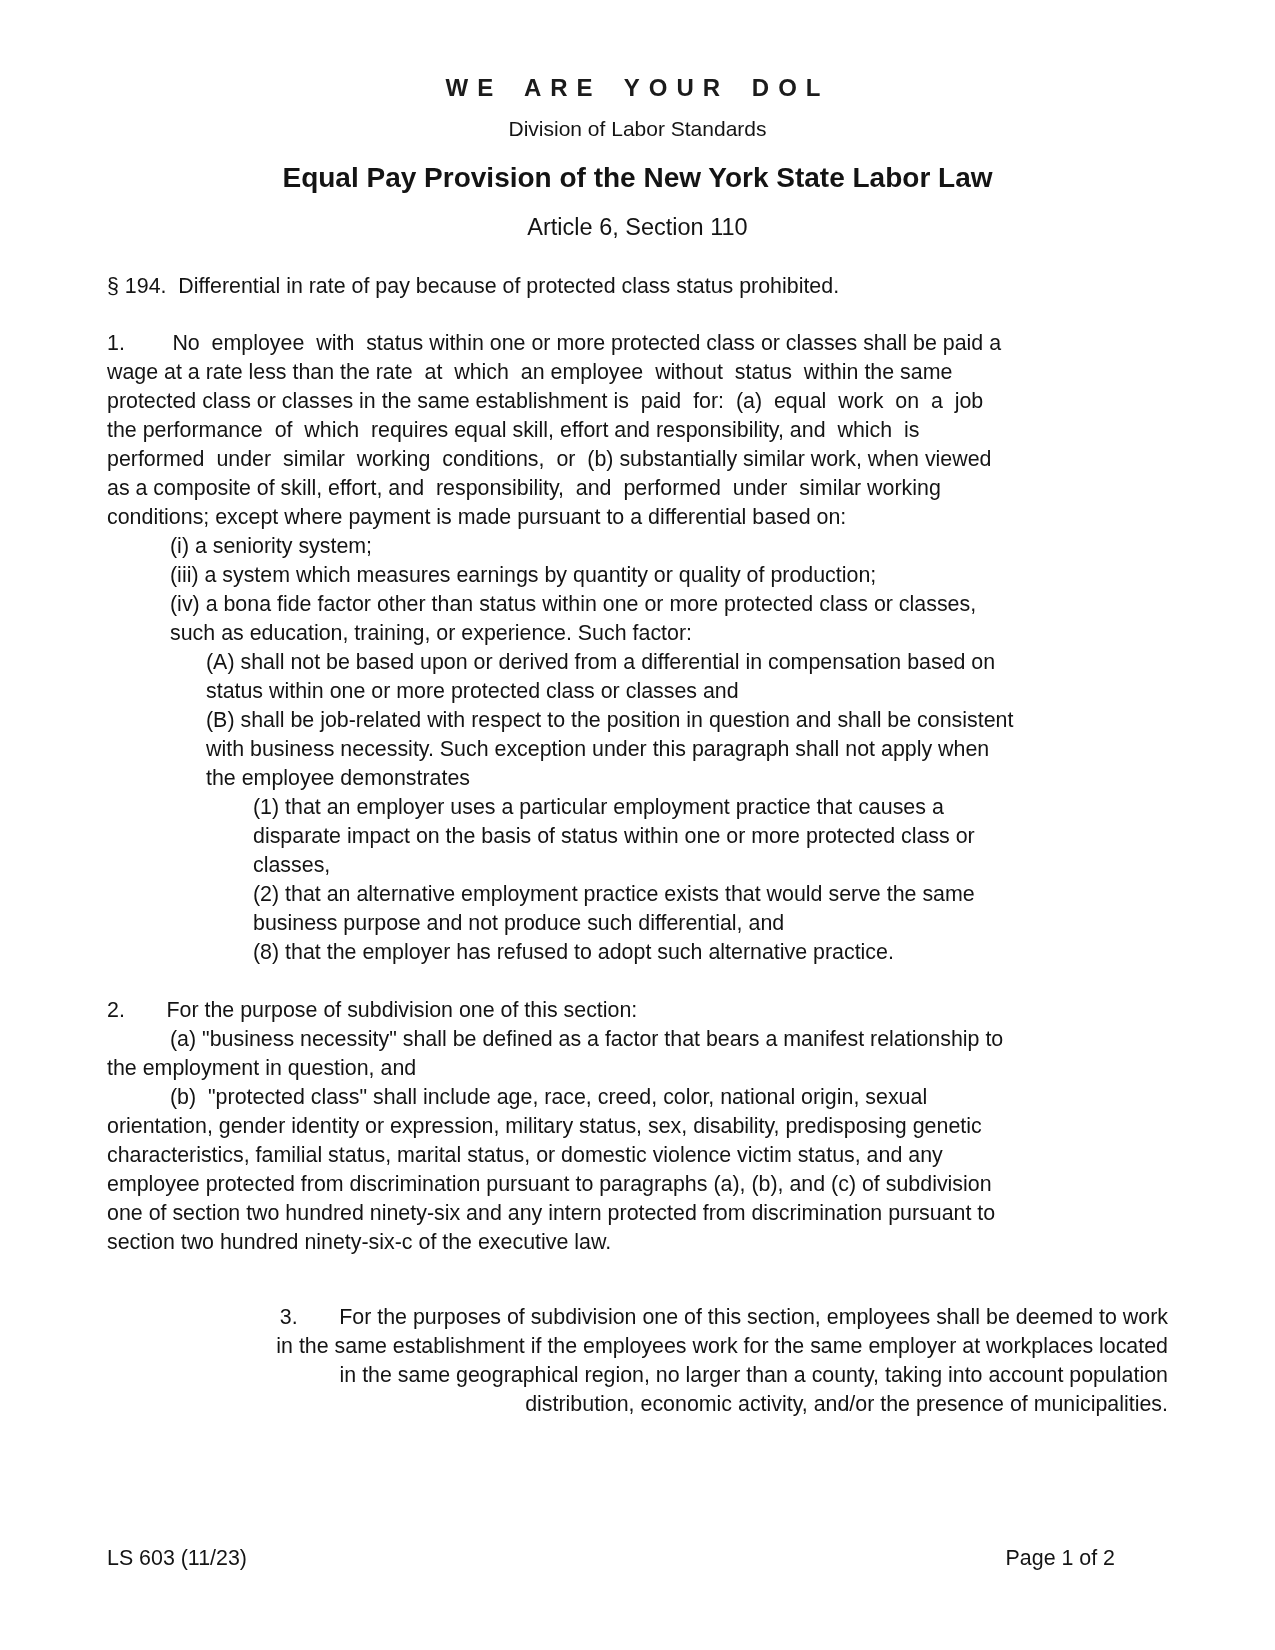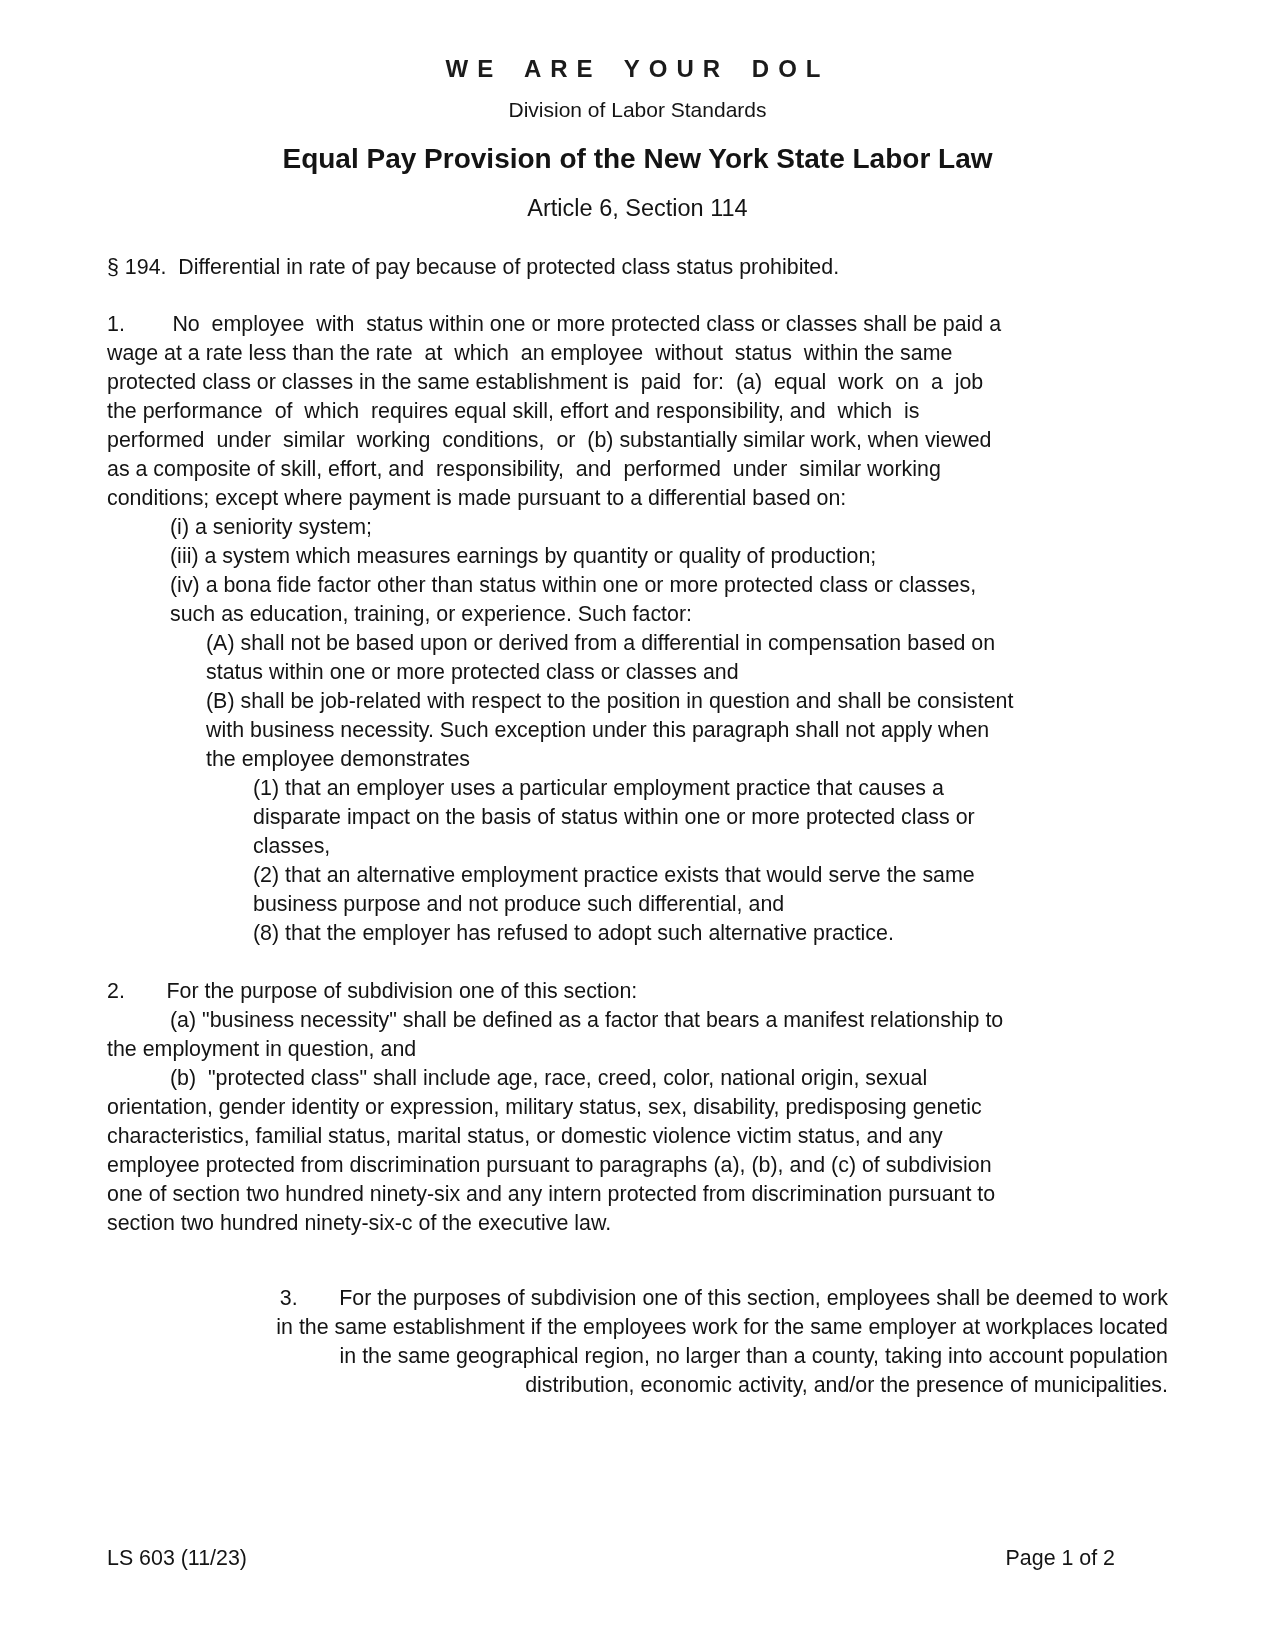--- a/index.html
+++ b/index.html
@@ -5,21 +5,21 @@
   html, body { margin: 0; padding: 0; background: #ffffff; }
   .page {
     position: relative;
     width: 1275px;
     height: 1650px;
     background: #ffffff;
     font-family: "Liberation Sans", sans-serif;
     color: #141414;
     overflow: hidden;
   }
-  .header { text-align: center; padding-top: 57px; }
+  .header { text-align: center; padding-top: 76px; }
   .tagline {
     font-size: 24px;
     font-weight: bold;
     letter-spacing: 9px;
     word-spacing: 7px;
     line-height: 24px;
     color: #1b1b1b;
     white-space: nowrap;
   }
   .logo-row {
@@ -86,21 +86,21 @@
 <body>
 
 <div class="page">
 
   <div class="header">
     <div class="tagline">WE ARE YOUR DOL</div>
 
 
     <div class="division">Division of Labor Standards</div>
     <div class="doc-title">Equal Pay Provision of the New York State Labor Law</div>
-    <div class="doc-subtitle">Article 6, Section 114</div>
+    <div class="doc-subtitle">Article 6, Section 110</div>
   </div>
 
   <div class="content">
     <div class="pre section-heading">§ 194.  Differential in rate of pay because of protected class status prohibited.</div>
 
     <div class="pre para-1">1.        No  employee  with  status within one or more protected class or classes shall be paid a
 wage at a rate less than the rate  at  which  an employee  without  status  within the same
 protected class or classes in the same establishment is  paid  for:  (a)  equal  work  on  a  job
 the performance  of  which  requires equal skill, effort and responsibility, and  which  is
 performed  under  similar  working  conditions,  or  (b) substantially similar work, when viewed

